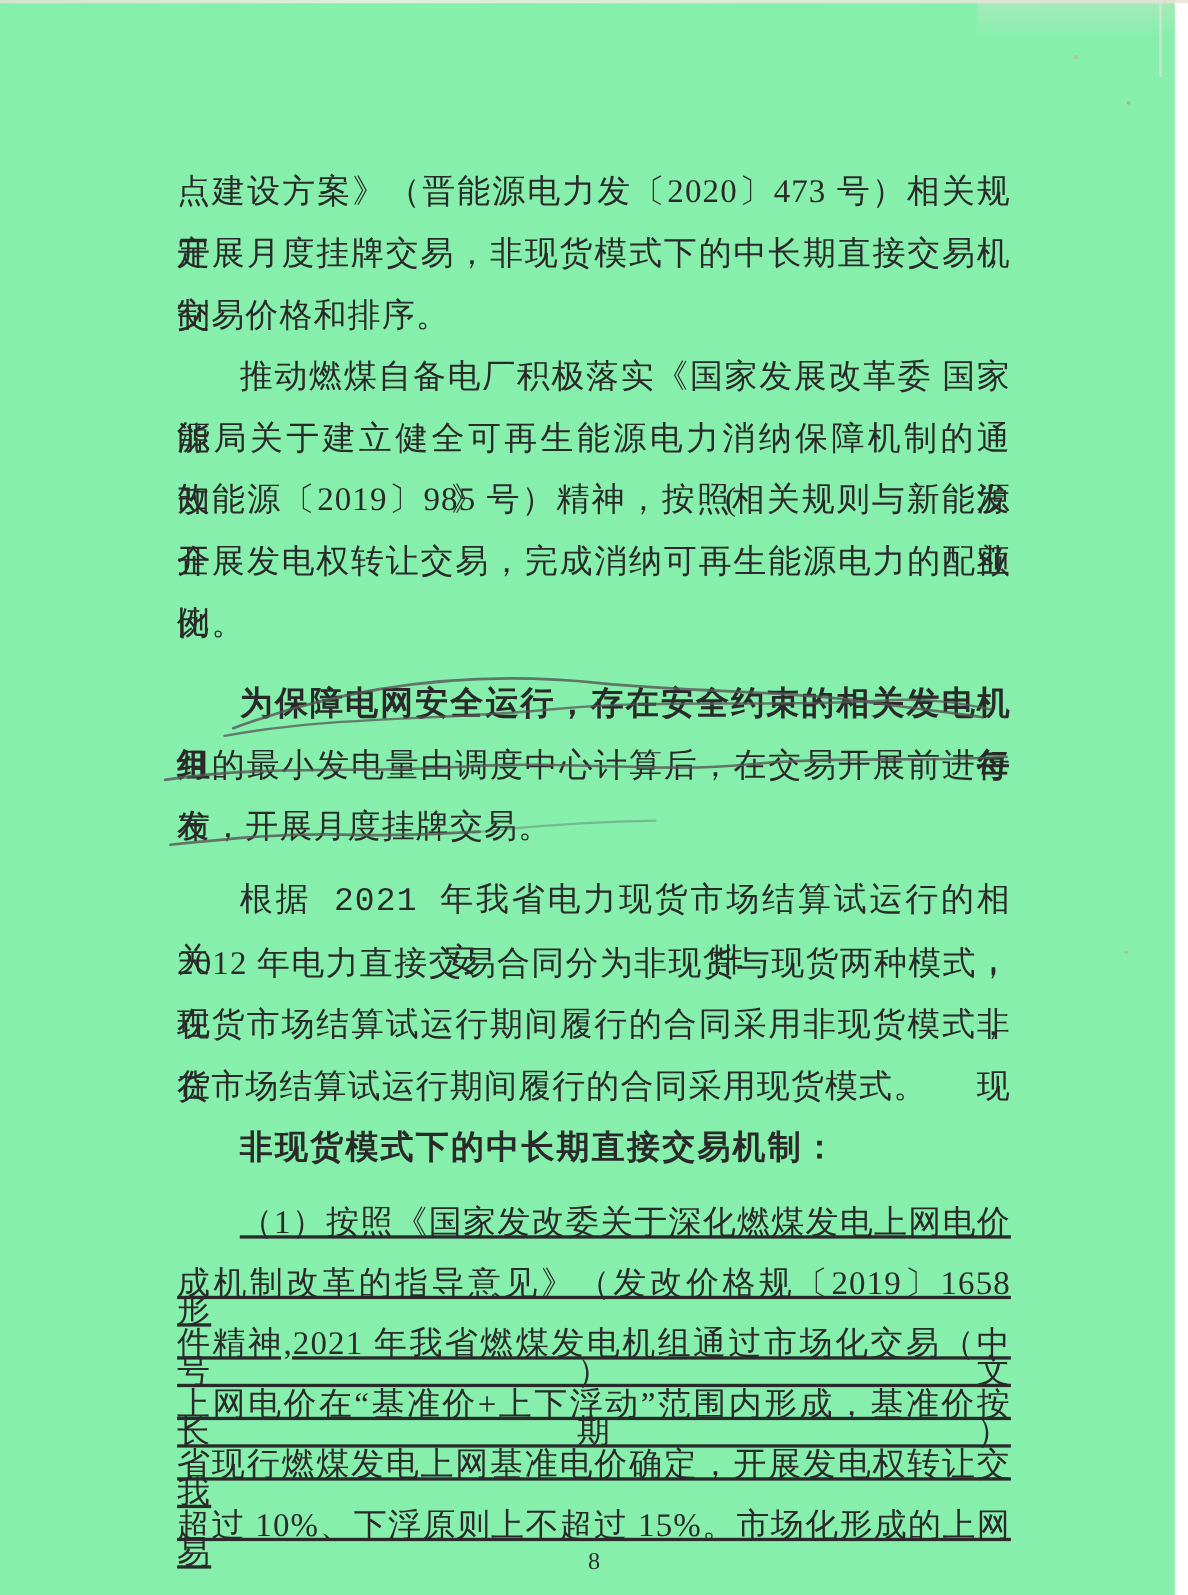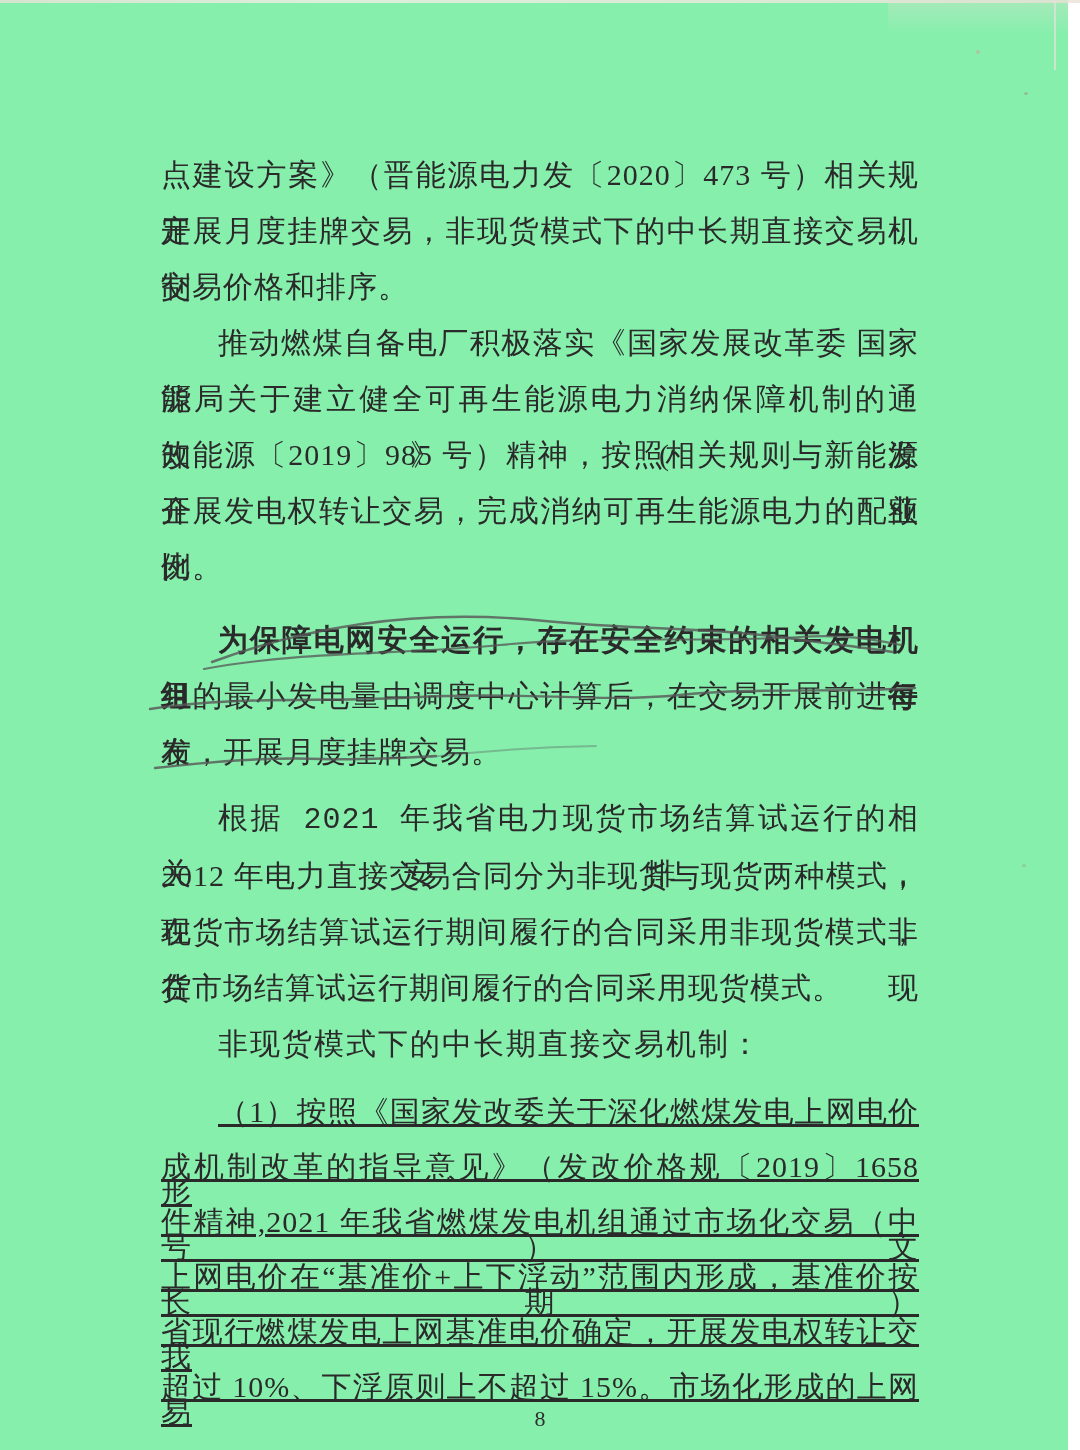--- a/index.html
+++ b/index.html
@@ -43,21 +43,21 @@
     height:56px;line-height:56px;
     white-space:nowrap;
     overflow:visible;
   }
   .j{ 
     white-space:normal;
     text-align:justify;
     text-align-last:justify;
   }
   .ind{text-indent:57px;}
-  .b{font-weight:normal;letter-spacing:2px;}
+  .b{font-weight:bold;letter-spacing:2px;}
   .gap17{margin-top:17px;font-weight:bold;}
   .gap12{margin-top:12px;font-family:Liberation Mono, monospace;}
   .lh55 .ln{height:55px;line-height:80px;text-decoration:underline;}
 
   .pagenum{
     position:absolute;left:0;top:1406px;width:1080px;
     text-align:center;
     font-size:22px;color:#2f2f2f;letter-spacing:0;
   }
   .strikes{

